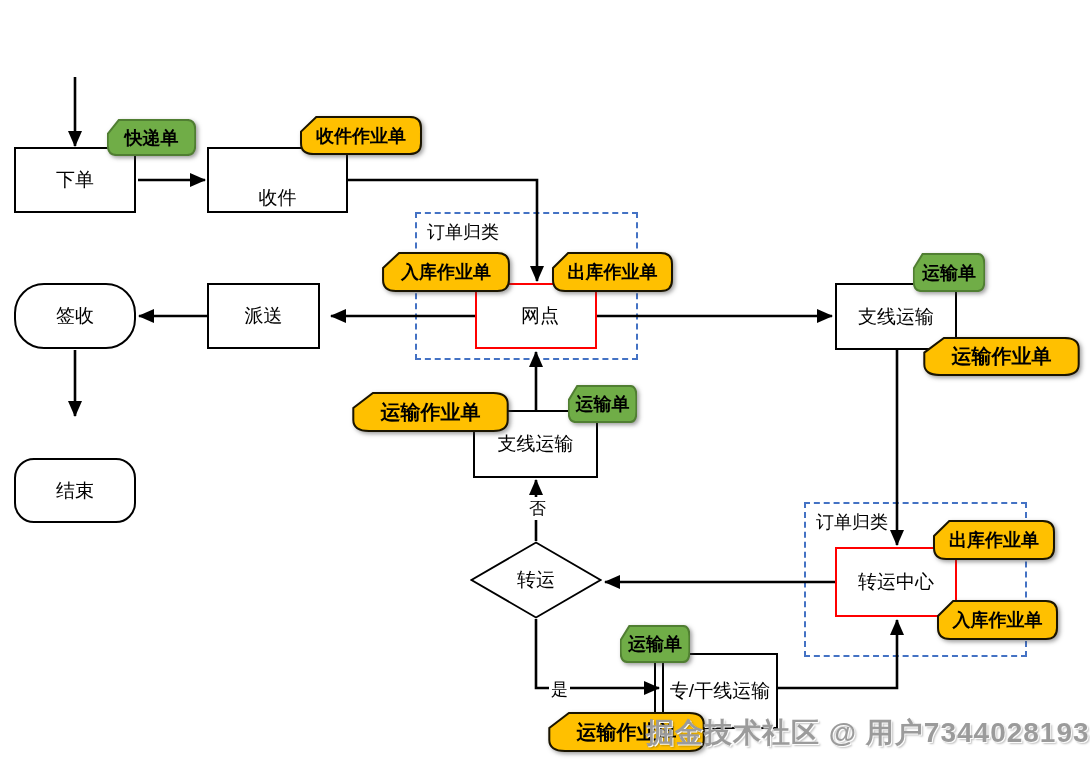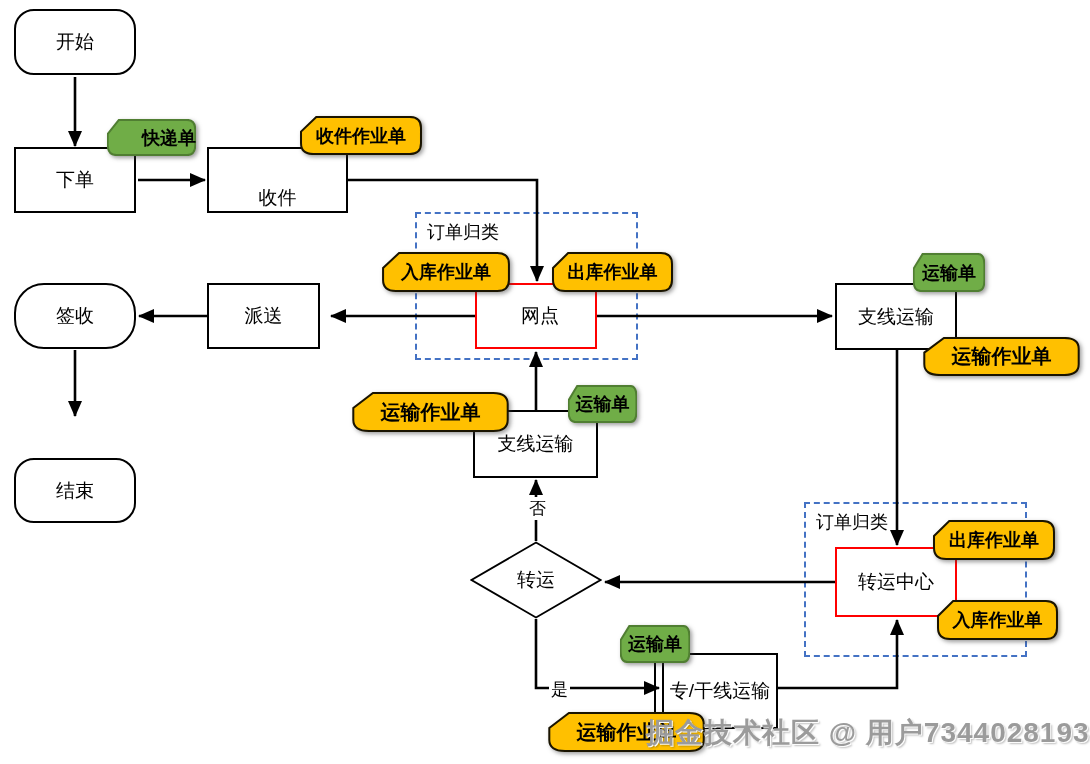--- a/index.html
+++ b/index.html
@@ -148,23 +148,20 @@
     <path class="flow" d="M75 350 V416" marker-end="url(#arrowhead)"></path>
     <path class="flow" d="M597 316 H832" marker-end="url(#arrowhead)"></path>
     <path class="flow" d="M897 350 V545" marker-end="url(#arrowhead)"></path>
     <path class="flow" d="M536 410 V352" marker-end="url(#arrowhead)"></path>
     <path class="flow" d="M536 541 V480" marker-end="url(#arrowhead)"></path>
     <path class="flow" d="M835 582 H605" marker-end="url(#arrowhead)"></path>
     <path class="flow" d="M536 619 V688 H659" marker-end="url(#arrowhead)"></path>
     <path class="flow" d="M778 688 H897 V620" marker-end="url(#arrowhead)"></path>
   </svg>
 
-  <div class="node term" style="left:14px; top:9px; width:122px; height:66px;">
-    <span>开始</span>
-  </div>
   <div class="node" style="left:14px; top:147px; width:122px; height:66px;">
     <span>下单</span>
   </div>
   <div class="node" style="left:207px; top:147px; width:141px; height:66px;align-items:flex-end;">
     <span>收件</span>
   </div>
   <div class="node red" style="left:475px; top:283px; width:122px; height:66px;padding-left:8px;">
     <span>网点</span>
   </div>
   <div class="node" style="left:207px; top:283px; width:113px; height:66px;">
@@ -191,21 +188,21 @@
 
   <div class="diamond" style="left:470px; top:541px; width:132px; height:78px;">
     <svg viewBox="0 0 132 78">
       <polygon points="66,1.5 130.5,39 66,76.5 1.5,39" fill="#ffffff" stroke="#000000" stroke-width="1.8"></polygon>
     </svg>
     <span>转运</span>
   </div>
 
   <div class="stub" style="left:654px; top:663px; width:2px; height:49px;"></div>
 
-  <div class="badge green" style="left:107px; top:119px; width:89px; height:37px;justify-content:flex-end;">
+  <div class="badge green" style="left:107px; top:119px; width:89px; height:37px;">
     <svg viewBox="0 0 120 40" preserveAspectRatio="none">
       <path d="M16 1 H108 Q119 1 119 12 V28 Q119 39 108 39 H13 Q1 39 1 28 V16 Z" vector-effect="non-scaling-stroke"></path>
     </svg>
     <span>快递单</span>
   </div>
   <div class="badge orange" style="left:300px; top:116px; width:122px; height:39px;">
     <svg viewBox="0 0 120 40" preserveAspectRatio="none">
       <path d="M16 1 H108 Q119 1 119 12 V28 Q119 39 108 39 H13 Q1 39 1 28 V16 Z" vector-effect="non-scaling-stroke"></path>
     </svg>
     <span>收件作业单</span>

